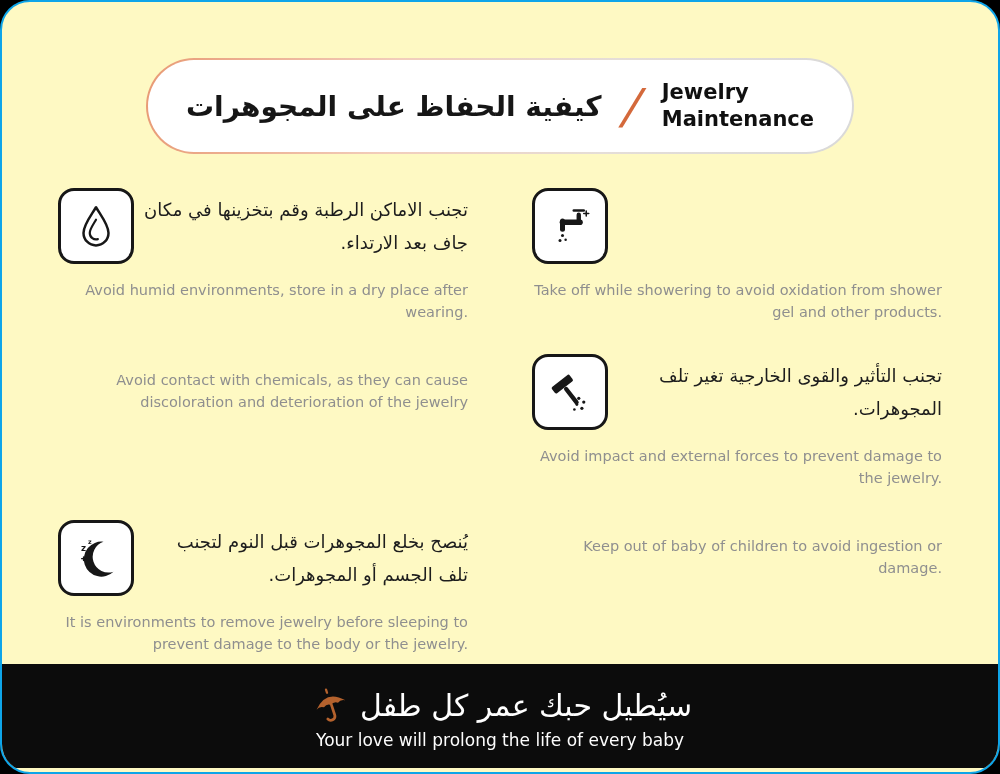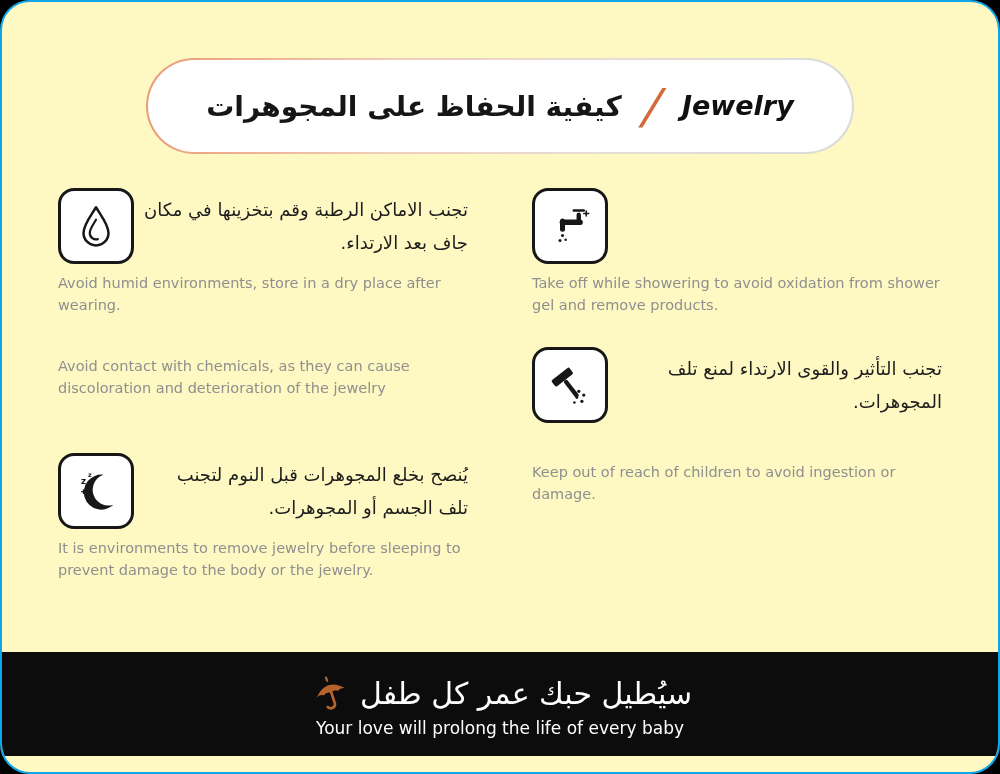--- a/index.html
+++ b/index.html
@@ -44,23 +44,22 @@
   }
   .slash {
     font-size: 48px;
     line-height: 1;
     color: #d4693b;
     font-style: italic;
     transform: skewX(-6deg);
     font-weight: 400;
   }
   .title-en {
-    font-style: italic;
     font-weight: bold;
-    font-size: 27px;
+    font-size: 21px;
     line-height: 1.3;
     color: #101010;
   }
   .title-en span { display: block; }
 
   
   .grid {
     margin: 34px 56px 0;
     display: grid;
     grid-template-columns: 1fr 1fr;
@@ -85,30 +84,31 @@
   .ar-text {
     flex: 1;
     direction: rtl;
     text-align: right;
     font-size: 18px;
     line-height: 1.85;
     color: #1d1d1d;
     font-weight: 500;
   }
   .en-text {
-    margin-top: 8px;
+    margin-top: 15px;
     font-size: 14.5px;
     line-height: 1.55;
     color: #8f8f8f;
+    text-align: right;
   }
 
   
   .footer {
     position: absolute;
-    left: 0; right: 0; bottom: 16px;
+    left: 0; right: 0; bottom: 4px;
     height: 104px;
     background: #0c0c0c;
     display: flex;
     flex-direction: column;
     align-items: center;
     justify-content: center;
     gap: 2px;
     color: #fff;
   }
   .footer-row {
@@ -134,20 +134,21 @@
 <body>
 
 <div class="page">
 
   <div class="pill-wrap">
     <div class="pill">
       <span class="title-ar">كيفية الحفاظ على المجوهرات</span>
       <span class="slash">/</span>
       <span class="title-en">
         <span>Jewelry</span>
+        <span>Maintenance</span>
       </span>
     </div>
   </div>
 
   <div class="grid">
 
     <div class="item">
       <div class="item-top">
         <div class="icon-box">
           <svg width="50" height="50" viewBox="0 0 80 80" fill="none" stroke="#171717" stroke-linecap="round" stroke-linejoin="round">
@@ -168,21 +169,21 @@
             <path d="M46 15 h16" stroke-width="4"></path>
             <path d="M56 34 H28" stroke-width="9"></path>
             <path d="M28 32 v13" stroke-width="8"></path>
             <circle cx="28" cy="55" r="2.4" fill="#171717" stroke="none"></circle>
             <circle cx="24" cy="63" r="2.4" fill="#171717" stroke="none"></circle>
             <circle cx="33" cy="62" r="2" fill="#171717" stroke="none"></circle>
             <path d="M66 16 v8 M62 20 h8" stroke-width="2.5"></path>
           </svg>
         </div>
       </div>
-      <div class="en-text">Take off while showering to avoid oxidation from shower gel and remove products.</div>
+      <div class="en-text">Take off while showering to avoid oxidation from shower gel and other products.</div>
     </div>
 
     <div class="item">
       <div class="en-text">Avoid contact with chemicals, as they can cause discoloration and deterioration of the jewelry</div>
     </div>
 
     <div class="item">
       <div class="item-top">
         <div class="icon-box">
           <svg width="50" height="50" viewBox="0 0 80 80" fill="none">
@@ -190,41 +191,42 @@
               <rect x="18" y="18" width="36" height="13" rx="3" fill="#171717"></rect>
               <rect x="32.5" y="31" width="7" height="34" rx="3.5" fill="#171717"></rect>
             </g>
             <circle cx="54" cy="50" r="2.6" fill="#171717"></circle>
             <circle cx="62" cy="56" r="2.6" fill="#171717"></circle>
             <circle cx="51" cy="60" r="2.3" fill="#171717"></circle>
             <circle cx="59" cy="66" r="2.6" fill="#171717"></circle>
             <circle cx="47" cy="68" r="2.1" fill="#171717"></circle>
           </svg>
         </div>
-        <div class="ar-text">تجنب التأثير والقوى الارتداء لمنع تلف المجوهرات.</div>
-      </div>
+        <div class="ar-text">تجنب التأثير والقوى الخارجية تغير تلف المجوهرات.</div>
+      </div>
+      <div class="en-text">Avoid impact and external forces to prevent damage to the jewelry.</div>
     </div>
 
     <div class="item">
       <div class="item-top">
         <div class="icon-box">
           <svg width="50" height="50" viewBox="0 0 80 80" fill="none">
             <path d="M52 14 a28 28 0 1 0 16 48 a24 24 0 0 1 -16 -48 z" fill="#171717"></path>
             <text x="16" y="28" font-size="14" font-weight="bold" fill="#171717" font-family="DejaVu Sans, sans-serif">z</text>
             <text x="27" y="18" font-size="10" font-weight="bold" fill="#171717" font-family="DejaVu Sans, sans-serif">z</text>
             <path d="M20 38 v6 M17 41 h6" stroke="#171717" stroke-width="2" stroke-linecap="round"></path>
           </svg>
         </div>
         <div class="ar-text">يُنصح بخلع المجوهرات قبل النوم لتجنب تلف الجسم أو المجوهرات.</div>
       </div>
       <div class="en-text">It is environments to remove jewelry before sleeping to prevent damage to the body or the jewelry.</div>
     </div>
 
     <div class="item">
-      <div class="en-text">Keep out of reach of children to avoid ingestion or damage.</div>
+      <div class="en-text">Keep out of baby of children to avoid ingestion or damage.</div>
     </div>
 
   </div>
 
   <div class="footer">
     <div class="footer-row">
       <span>
         <svg width="46" height="46" viewBox="0 0 100 100" fill="none">
           <g transform="rotate(-18 50 50)">
             <path d="M17 50 Q50 14 83 50 Q74 44 66 50 Q58 44 50 50 Q42 44 34 50 Q25 44 17 50 Z" fill="#b5622d"></path>

